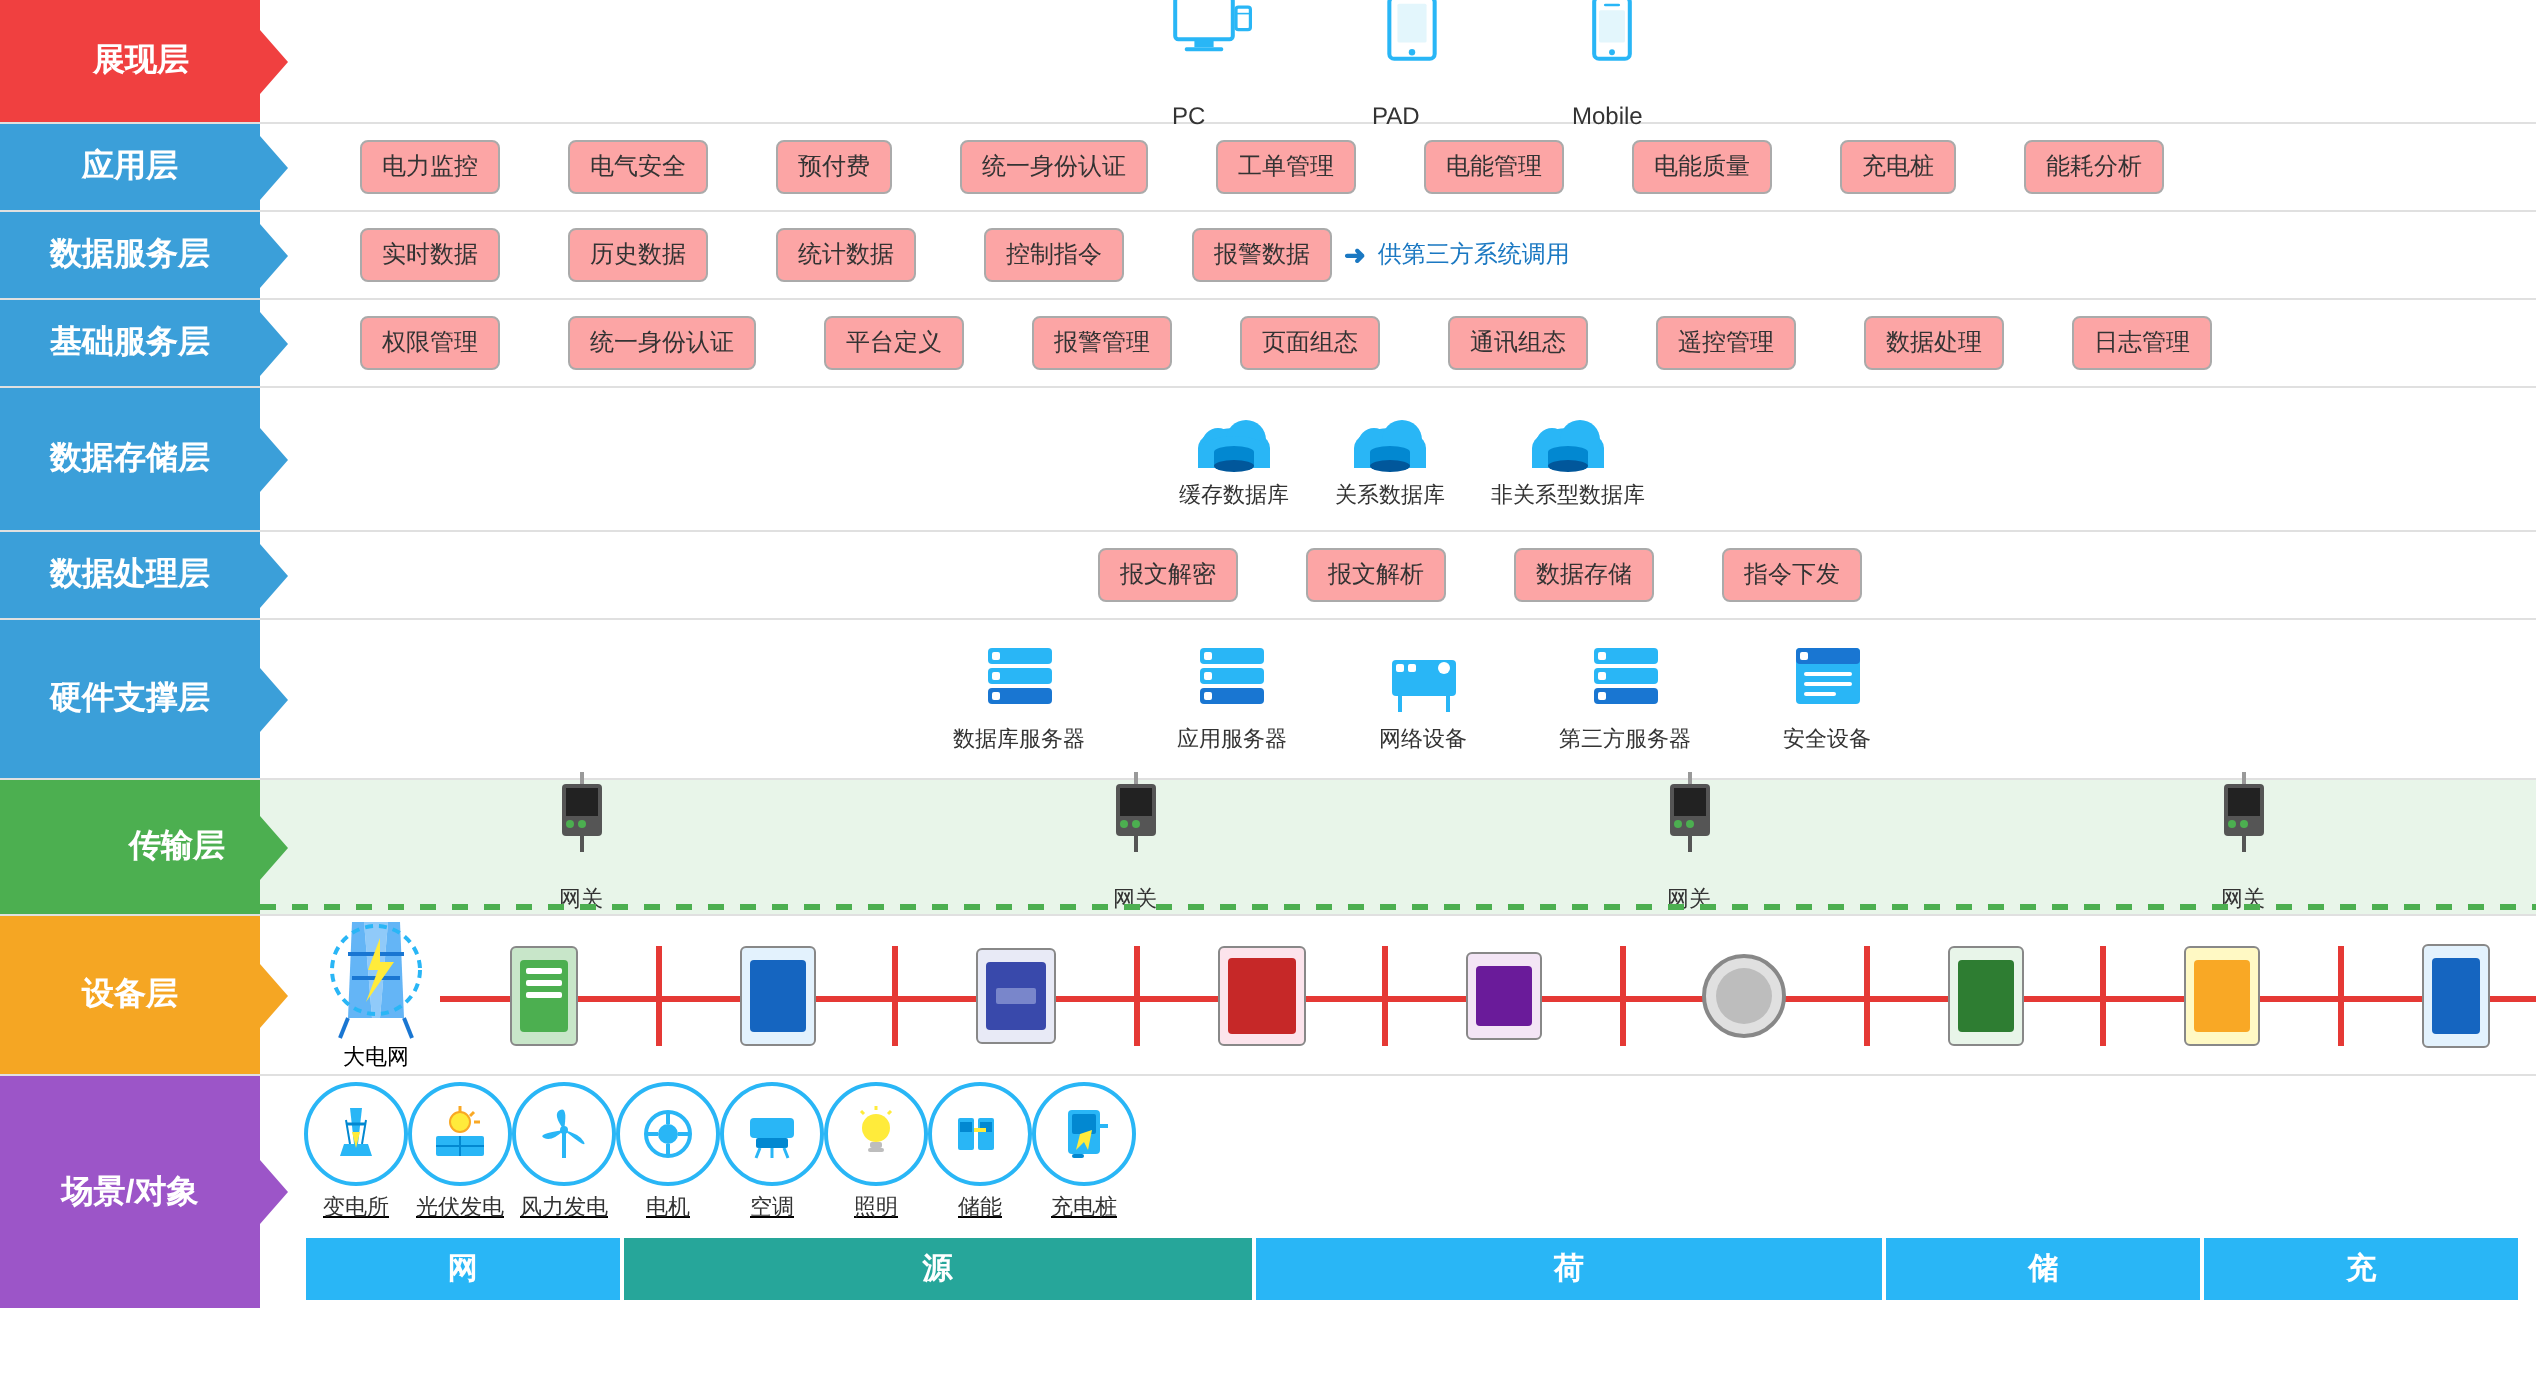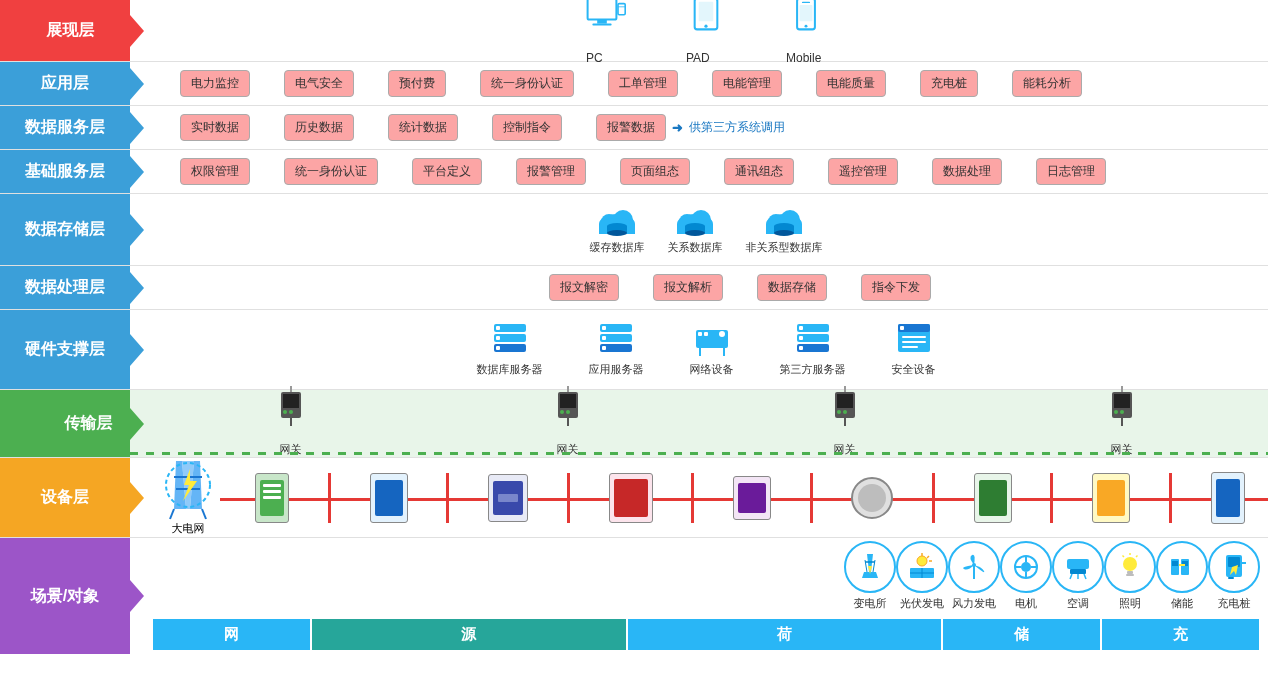--- a/index.html
+++ b/index.html
@@ -546,21 +546,21 @@
       </div>
     </div>
   </div>
 
   <div class="layer-row row-changjing" style="border-bottom:none;">
     <div class="layer-label label-purple" style="background:#9c55c8;">
       <span>场景/对象</span>
     </div>
     <div class="layer-content" style="flex-direction:column;gap:4px;padding-top:4px;">
 
-      <div style="display:flex;justify-content:flex-end;align-items:flex-end;width:100%;">
+      <div style="display:flex;justify-content:flex-start;align-items:flex-end;width:100%;text-decoration:underline;">
 
         <div class="scene-item">
           <div class="scene-circle">
             <svg width="30" height="30" viewBox="0 0 30 30">
               <polygon points="12,2 18,2 16,20 14,20" fill="#29b6f6"></polygon>
               <line x1="10" y1="10" x2="20" y2="10" stroke="#0288d1" stroke-width="1.5"></line>
               <line x1="10" y1="8" x2="12" y2="20" stroke="#0288d1" stroke-width="1"></line>
               <line x1="20" y1="8" x2="18" y2="20" stroke="#0288d1" stroke-width="1"></line>
               <polygon points="9,20 21,20 23,26 7,26" fill="#29b6f6"></polygon>
               <polygon points="13,14 17,14 15,22 13,14" fill="#ffeb3b"></polygon>

